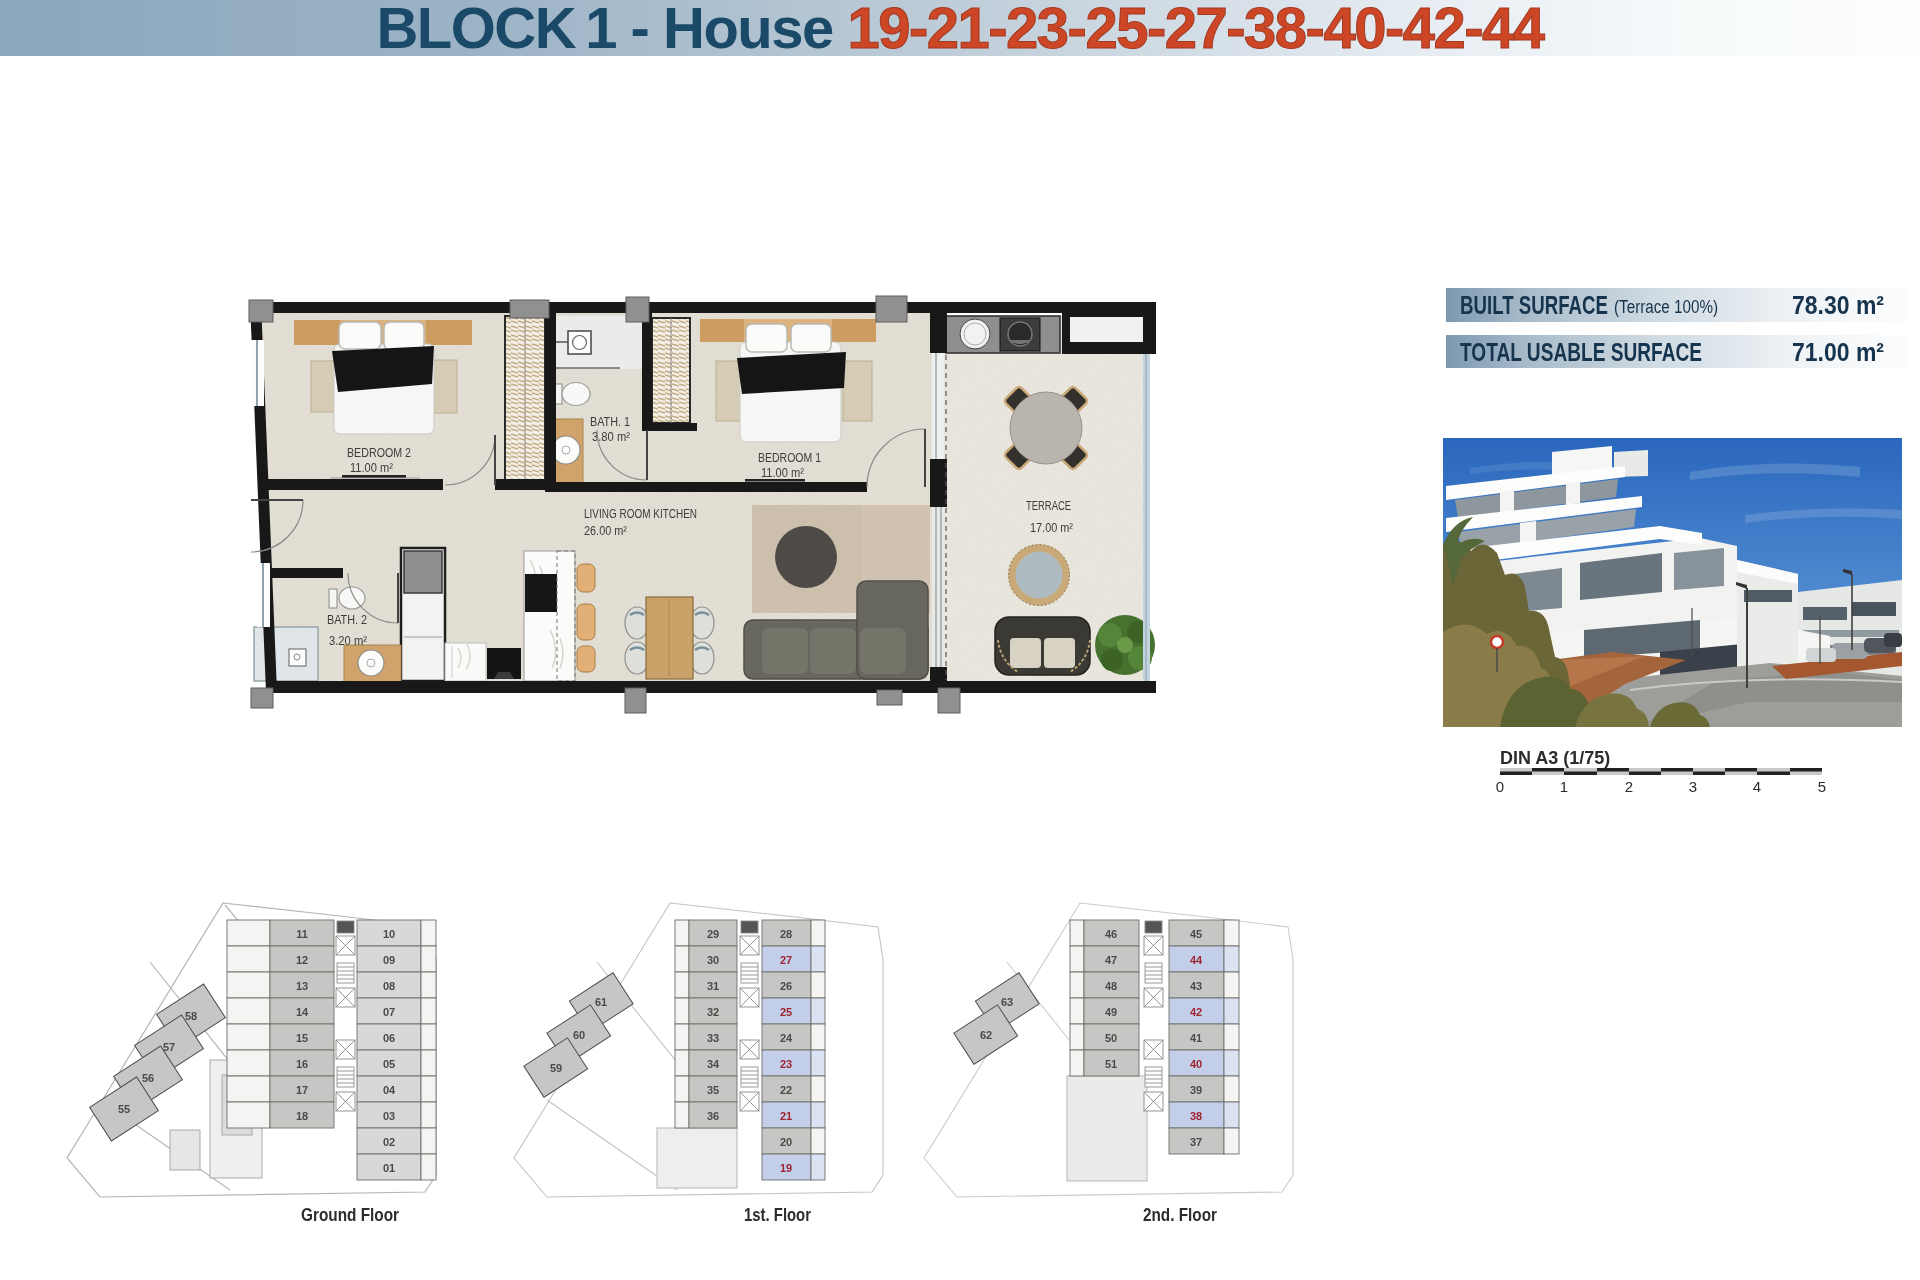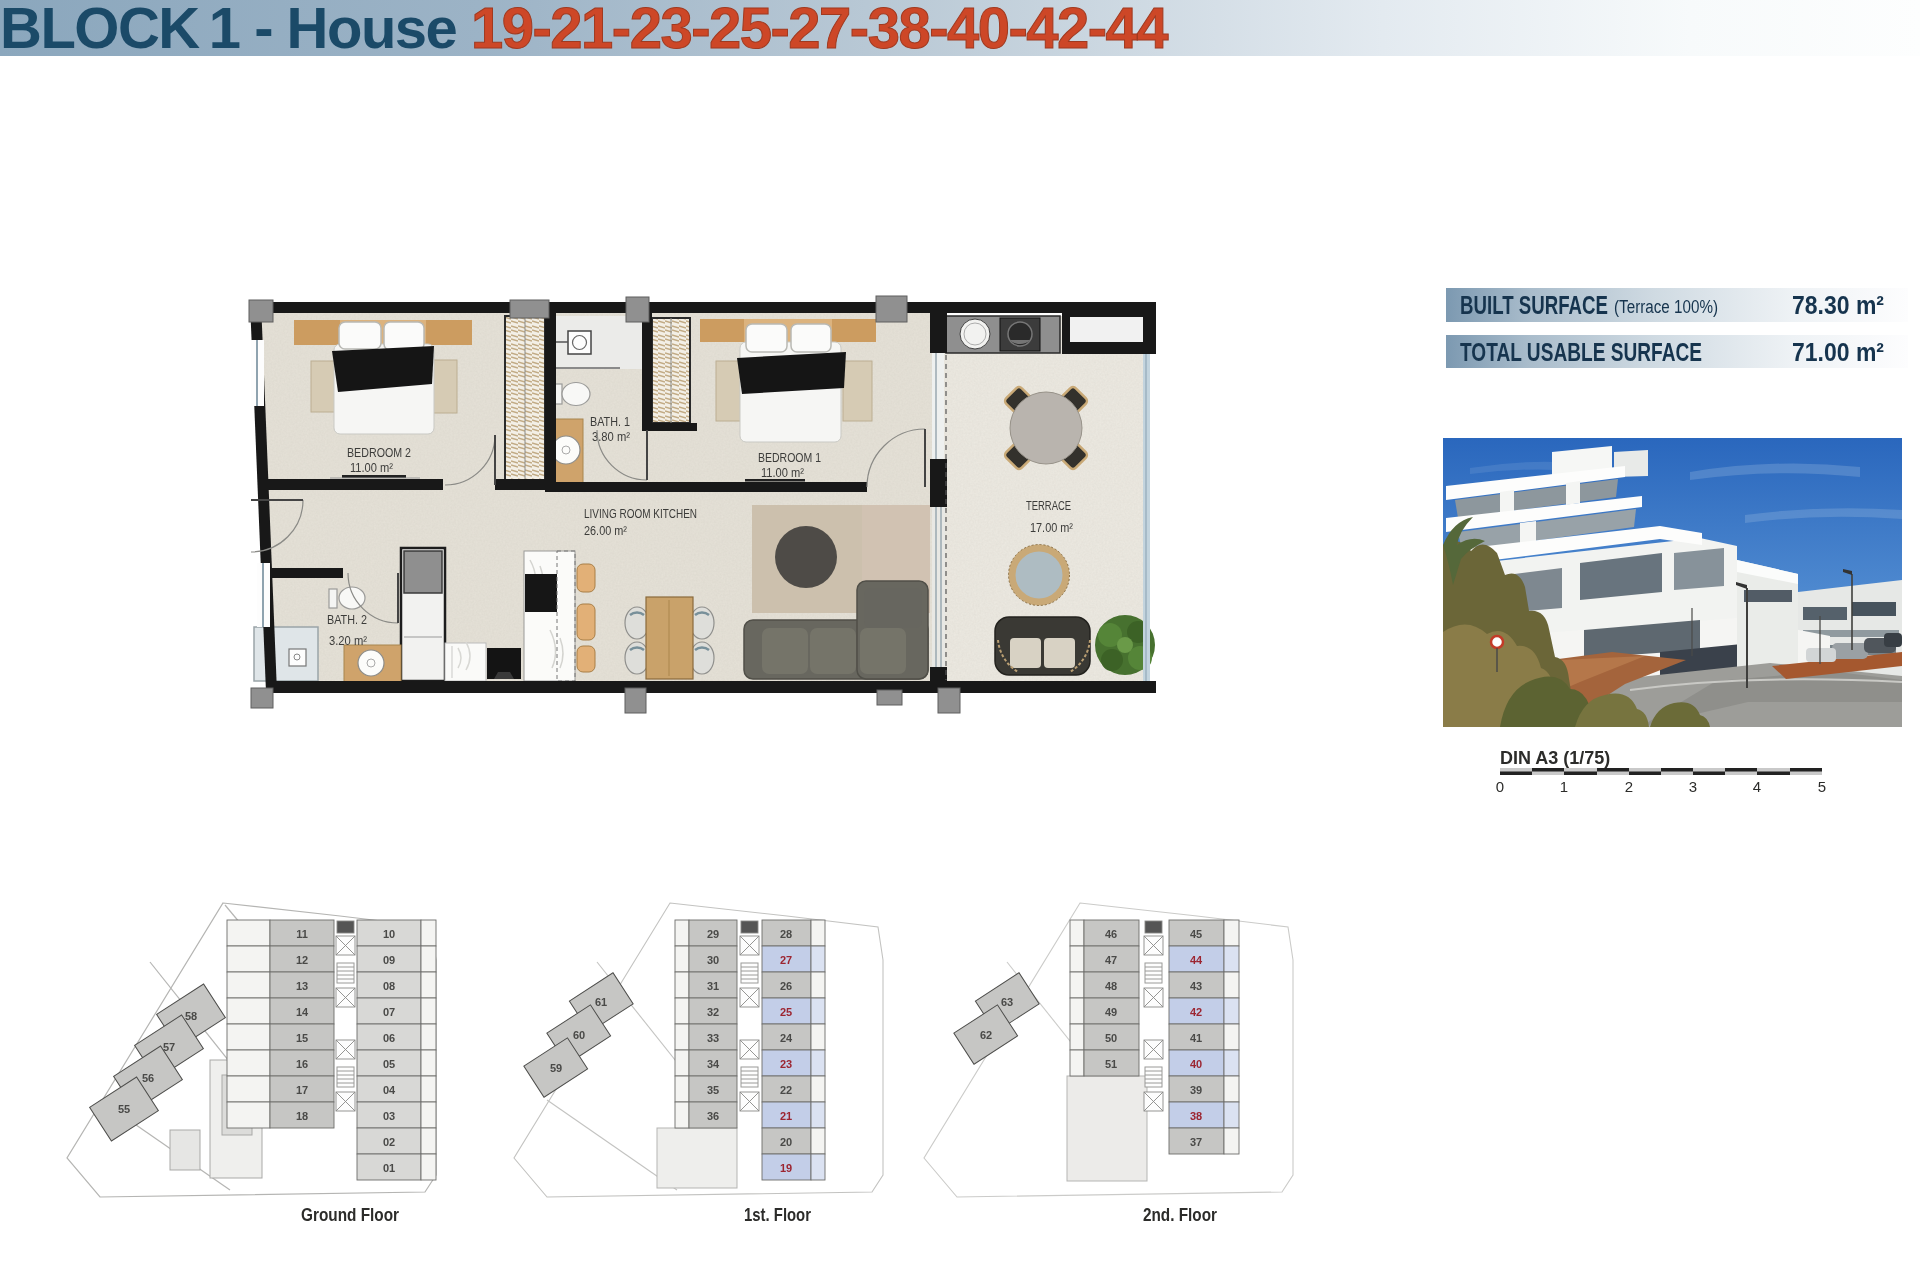--- a/index.html
+++ b/index.html
@@ -1,18 +1,18 @@
 <!DOCTYPE html>
 <html><head>
 <meta charset="utf-8">
 <style>
 html,body{margin:0;padding:0;width:1920px;height:1280px;background:#ffffff;overflow:hidden;font-family:"Liberation Sans",sans-serif;}
 #page{position:relative;width:1920px;height:1280px;background:#fff;}
 #hdr{position:absolute;left:0;top:0;width:1920px;height:56px;background:linear-gradient(90deg,#8ba7bd 0%,#9cb3c6 25%,#bccbd7 48%,#e3eaf0 72%,#f7fafb 88%,#fdfefe 100%);}
-#hdrtext{position:absolute;left:0;top:0;width:1920px;height:56px;text-align:left;font-weight:bold;font-size:58px;line-height:56px;letter-spacing:-1.5px;white-space:nowrap;}
+#hdrtext{position:absolute;left:0;top:0;width:1920px;height:56px;text-align:center;font-weight:bold;font-size:58px;line-height:56px;letter-spacing:-1.5px;white-space:nowrap;}
 #hdrtext .t1{color:#1b4a68;}
 #hdrtext .t2{color:#cd4727;-webkit-text-stroke:1px #a03a20;}
 svg{position:absolute;left:0;top:0;}
 </style>
 </head>
 <body>
 <div id="page">
 
 <div id="hdr"></div>
 

